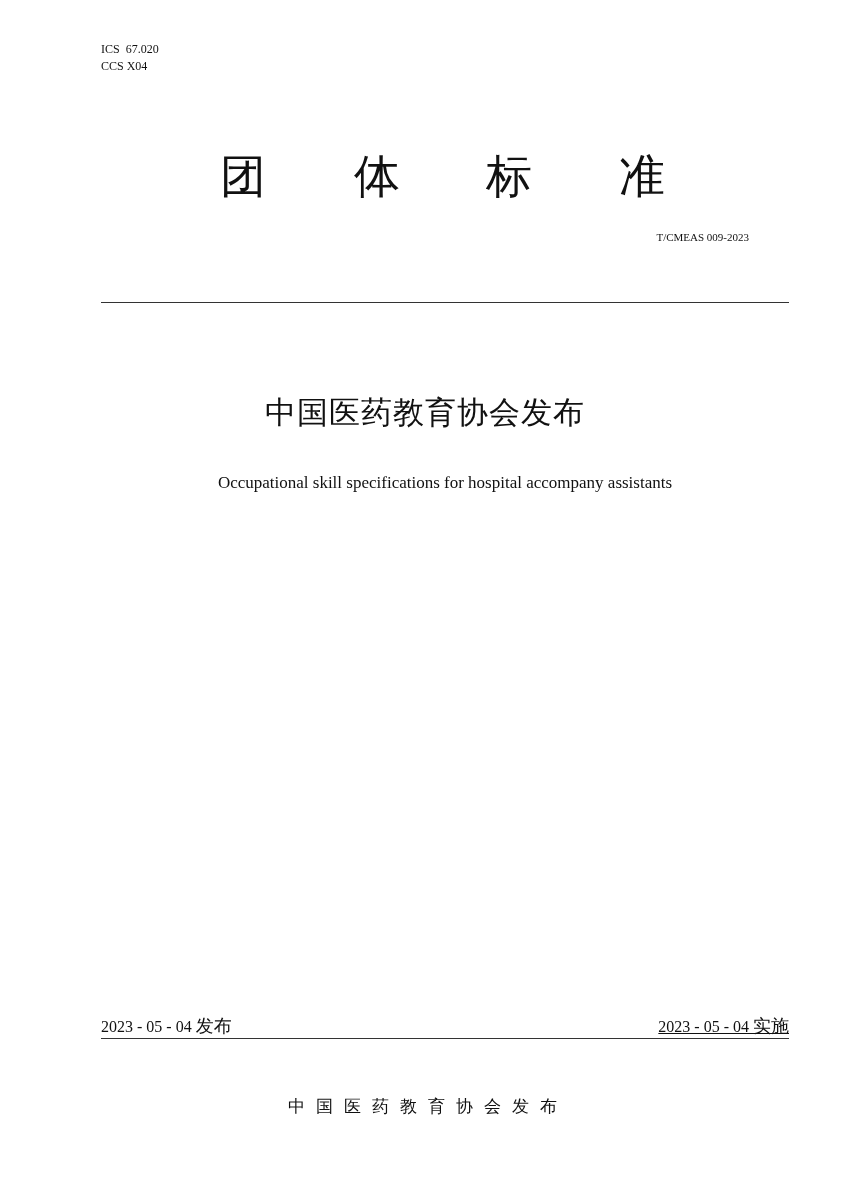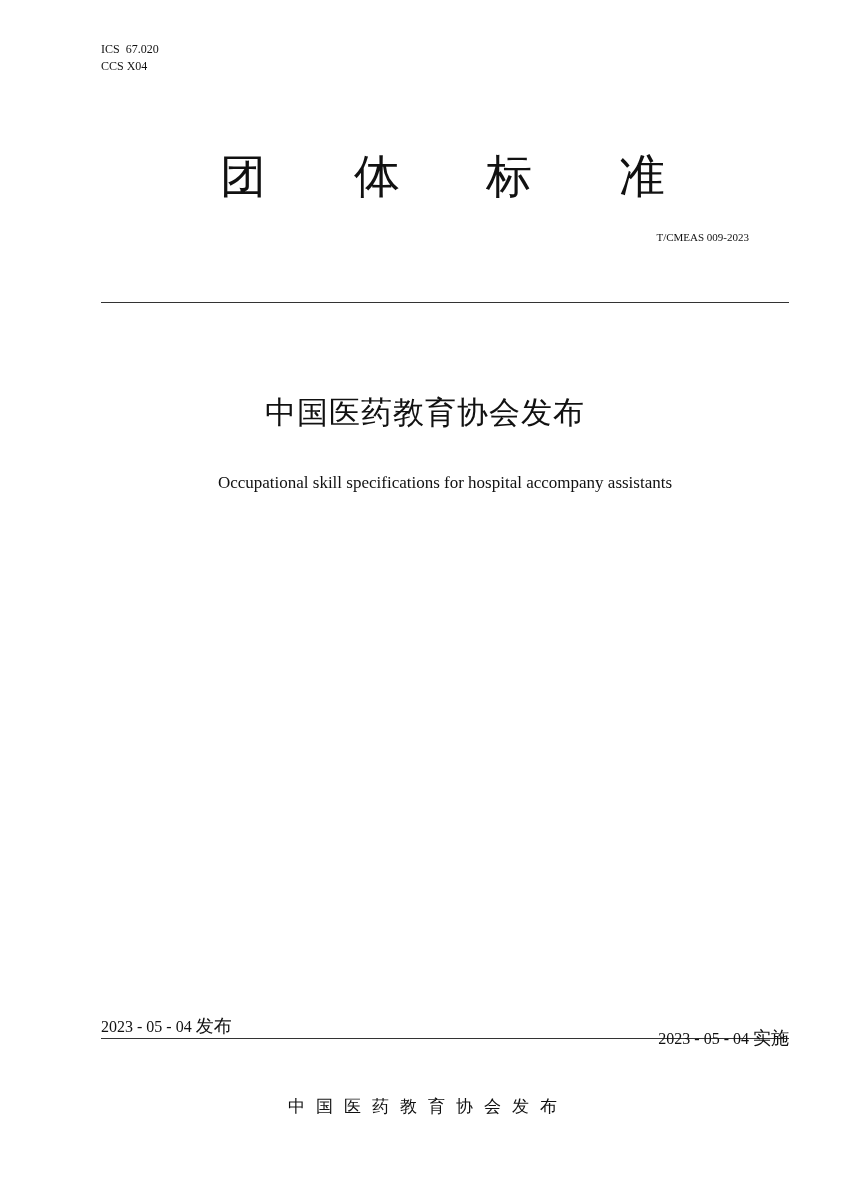--- a/index.html
+++ b/index.html
@@ -83,21 +83,21 @@
       position: absolute;
       left: 101px;
       top: 1014px;
       width: 688px;
       height: 24px;
       border-bottom: 1.2px solid #333333;
       font-size: 16px;
       line-height: 24px;
     }
     .dates .date-left { position: absolute; left: 0; top: 0; }
-    .dates .date-right { position: absolute; right: 0; top: 12px; }
+    .dates .date-right { position: absolute; right: 0; top: 0; text-decoration: underline; }
     .dates .cn { font-family: "DejaVu Sans", sans-serif; font-size: 18px; }
 
     .publisher {
       position: absolute;
       left: 0;
       top: 1094px;
       width: 850px;
       text-align: center;
       font-size: 17px;
       line-height: 24px;

